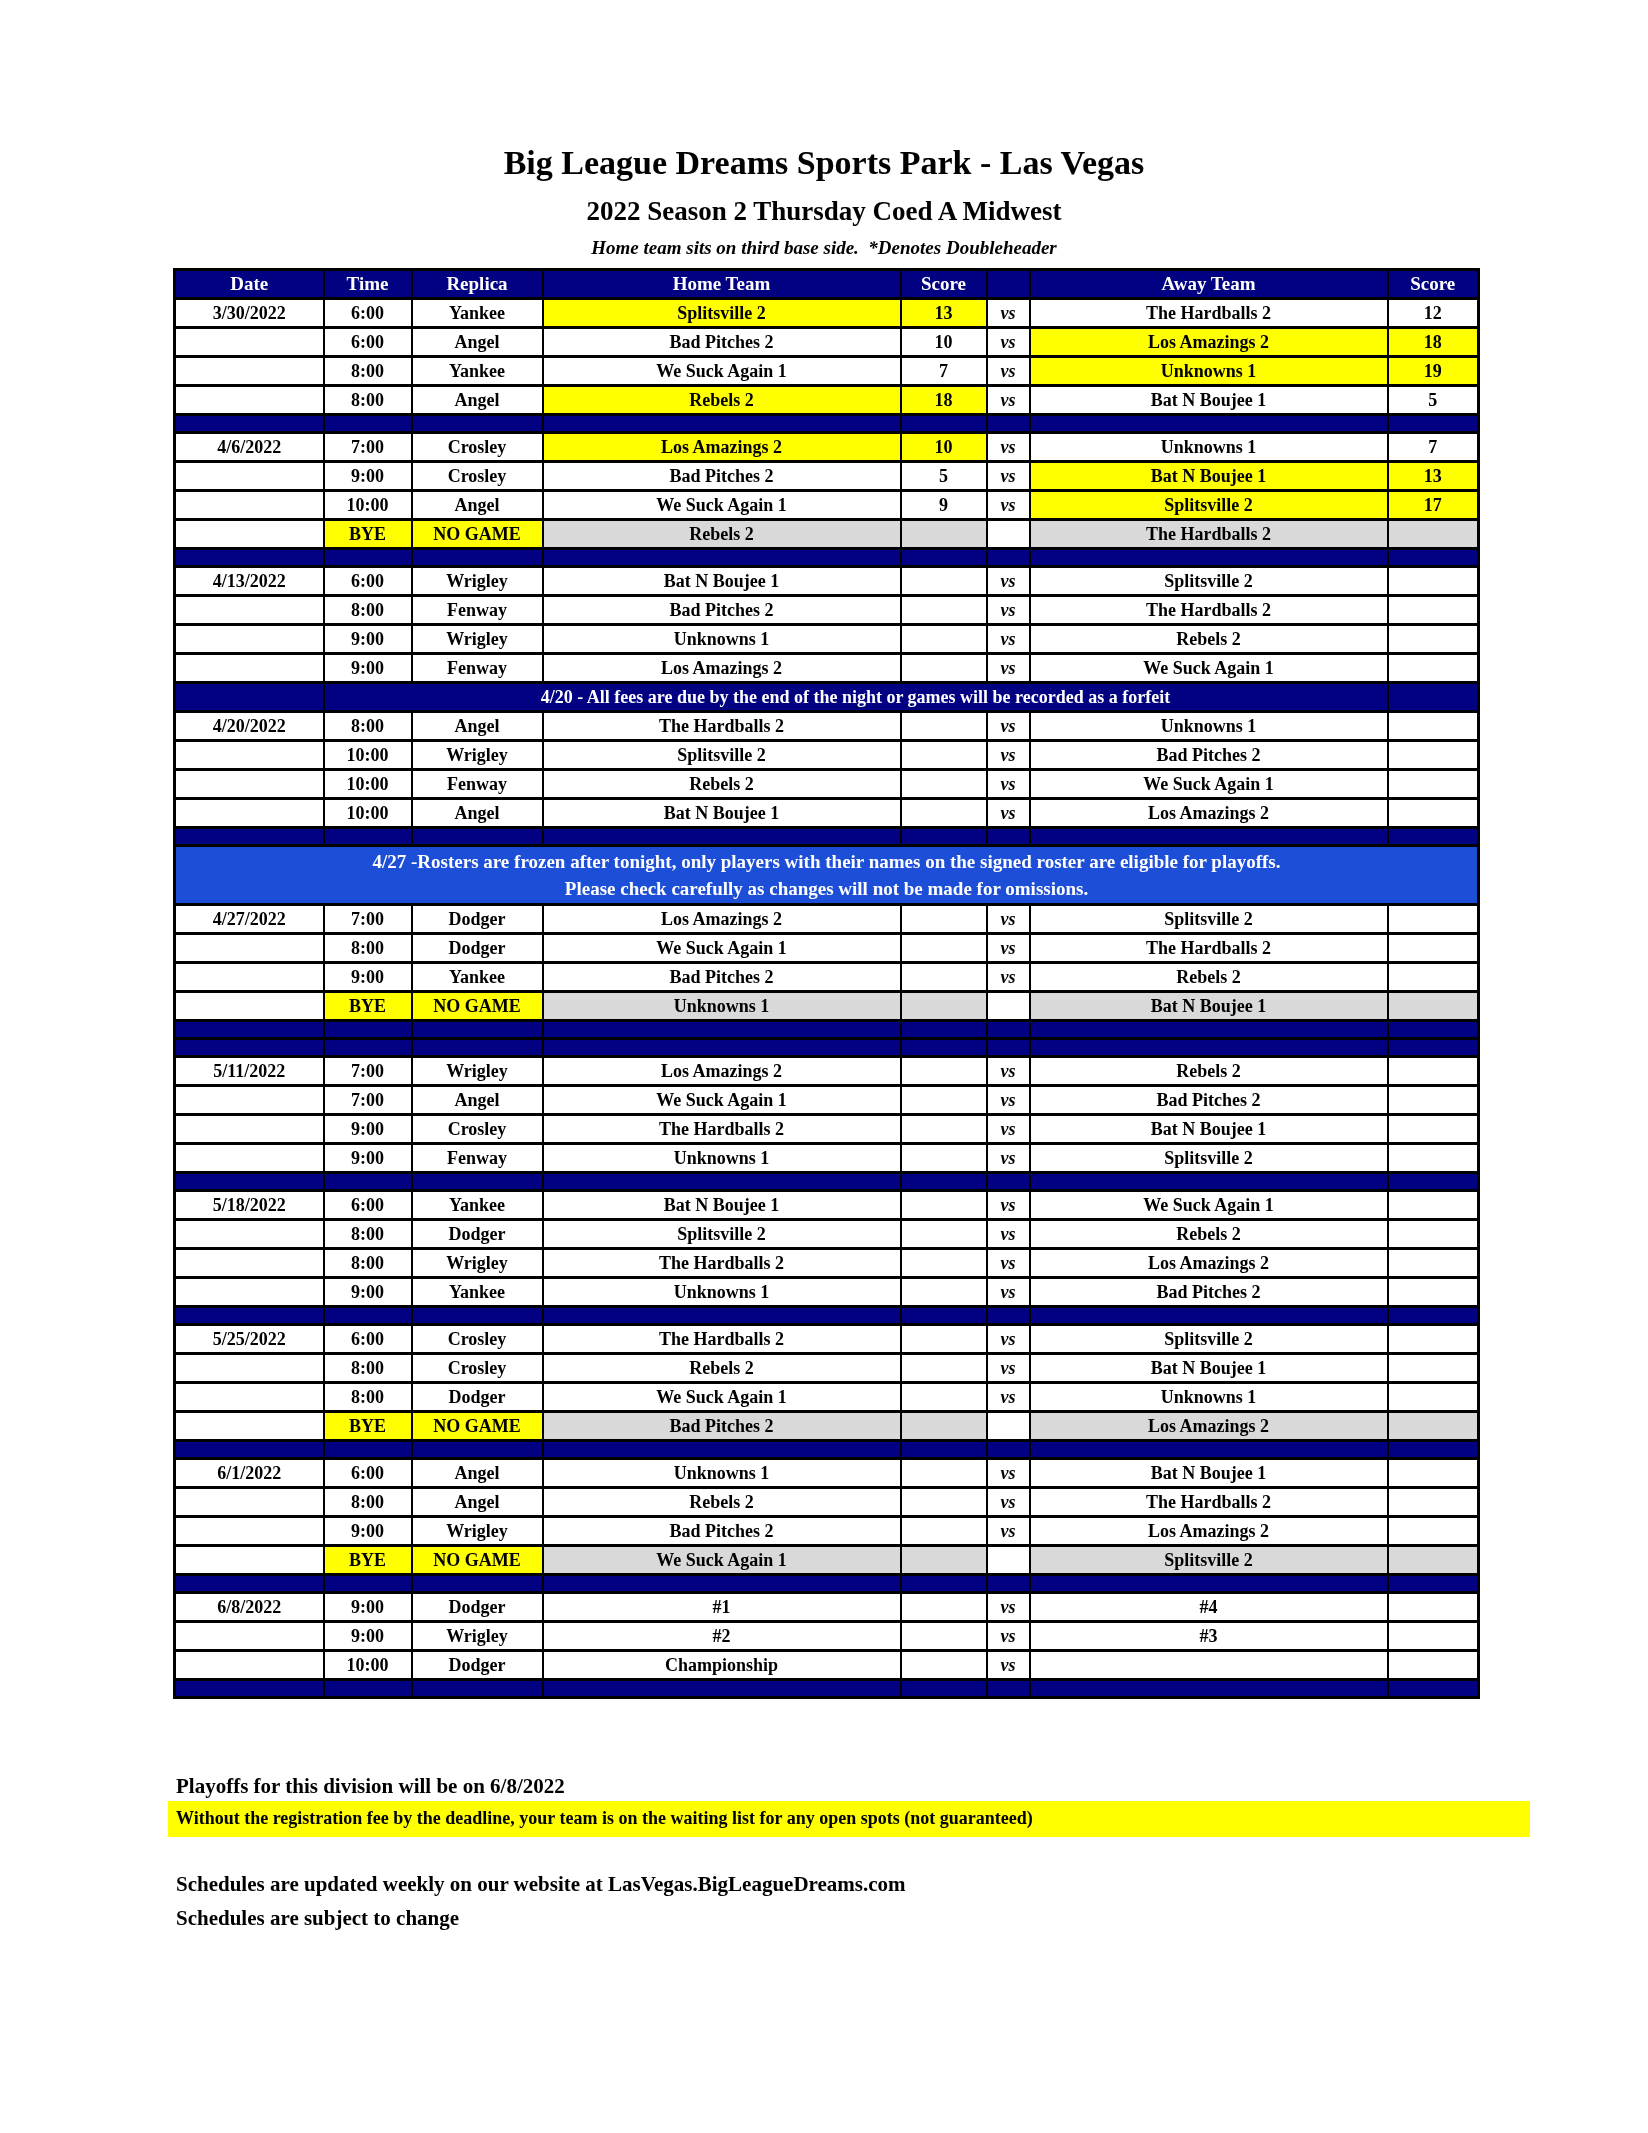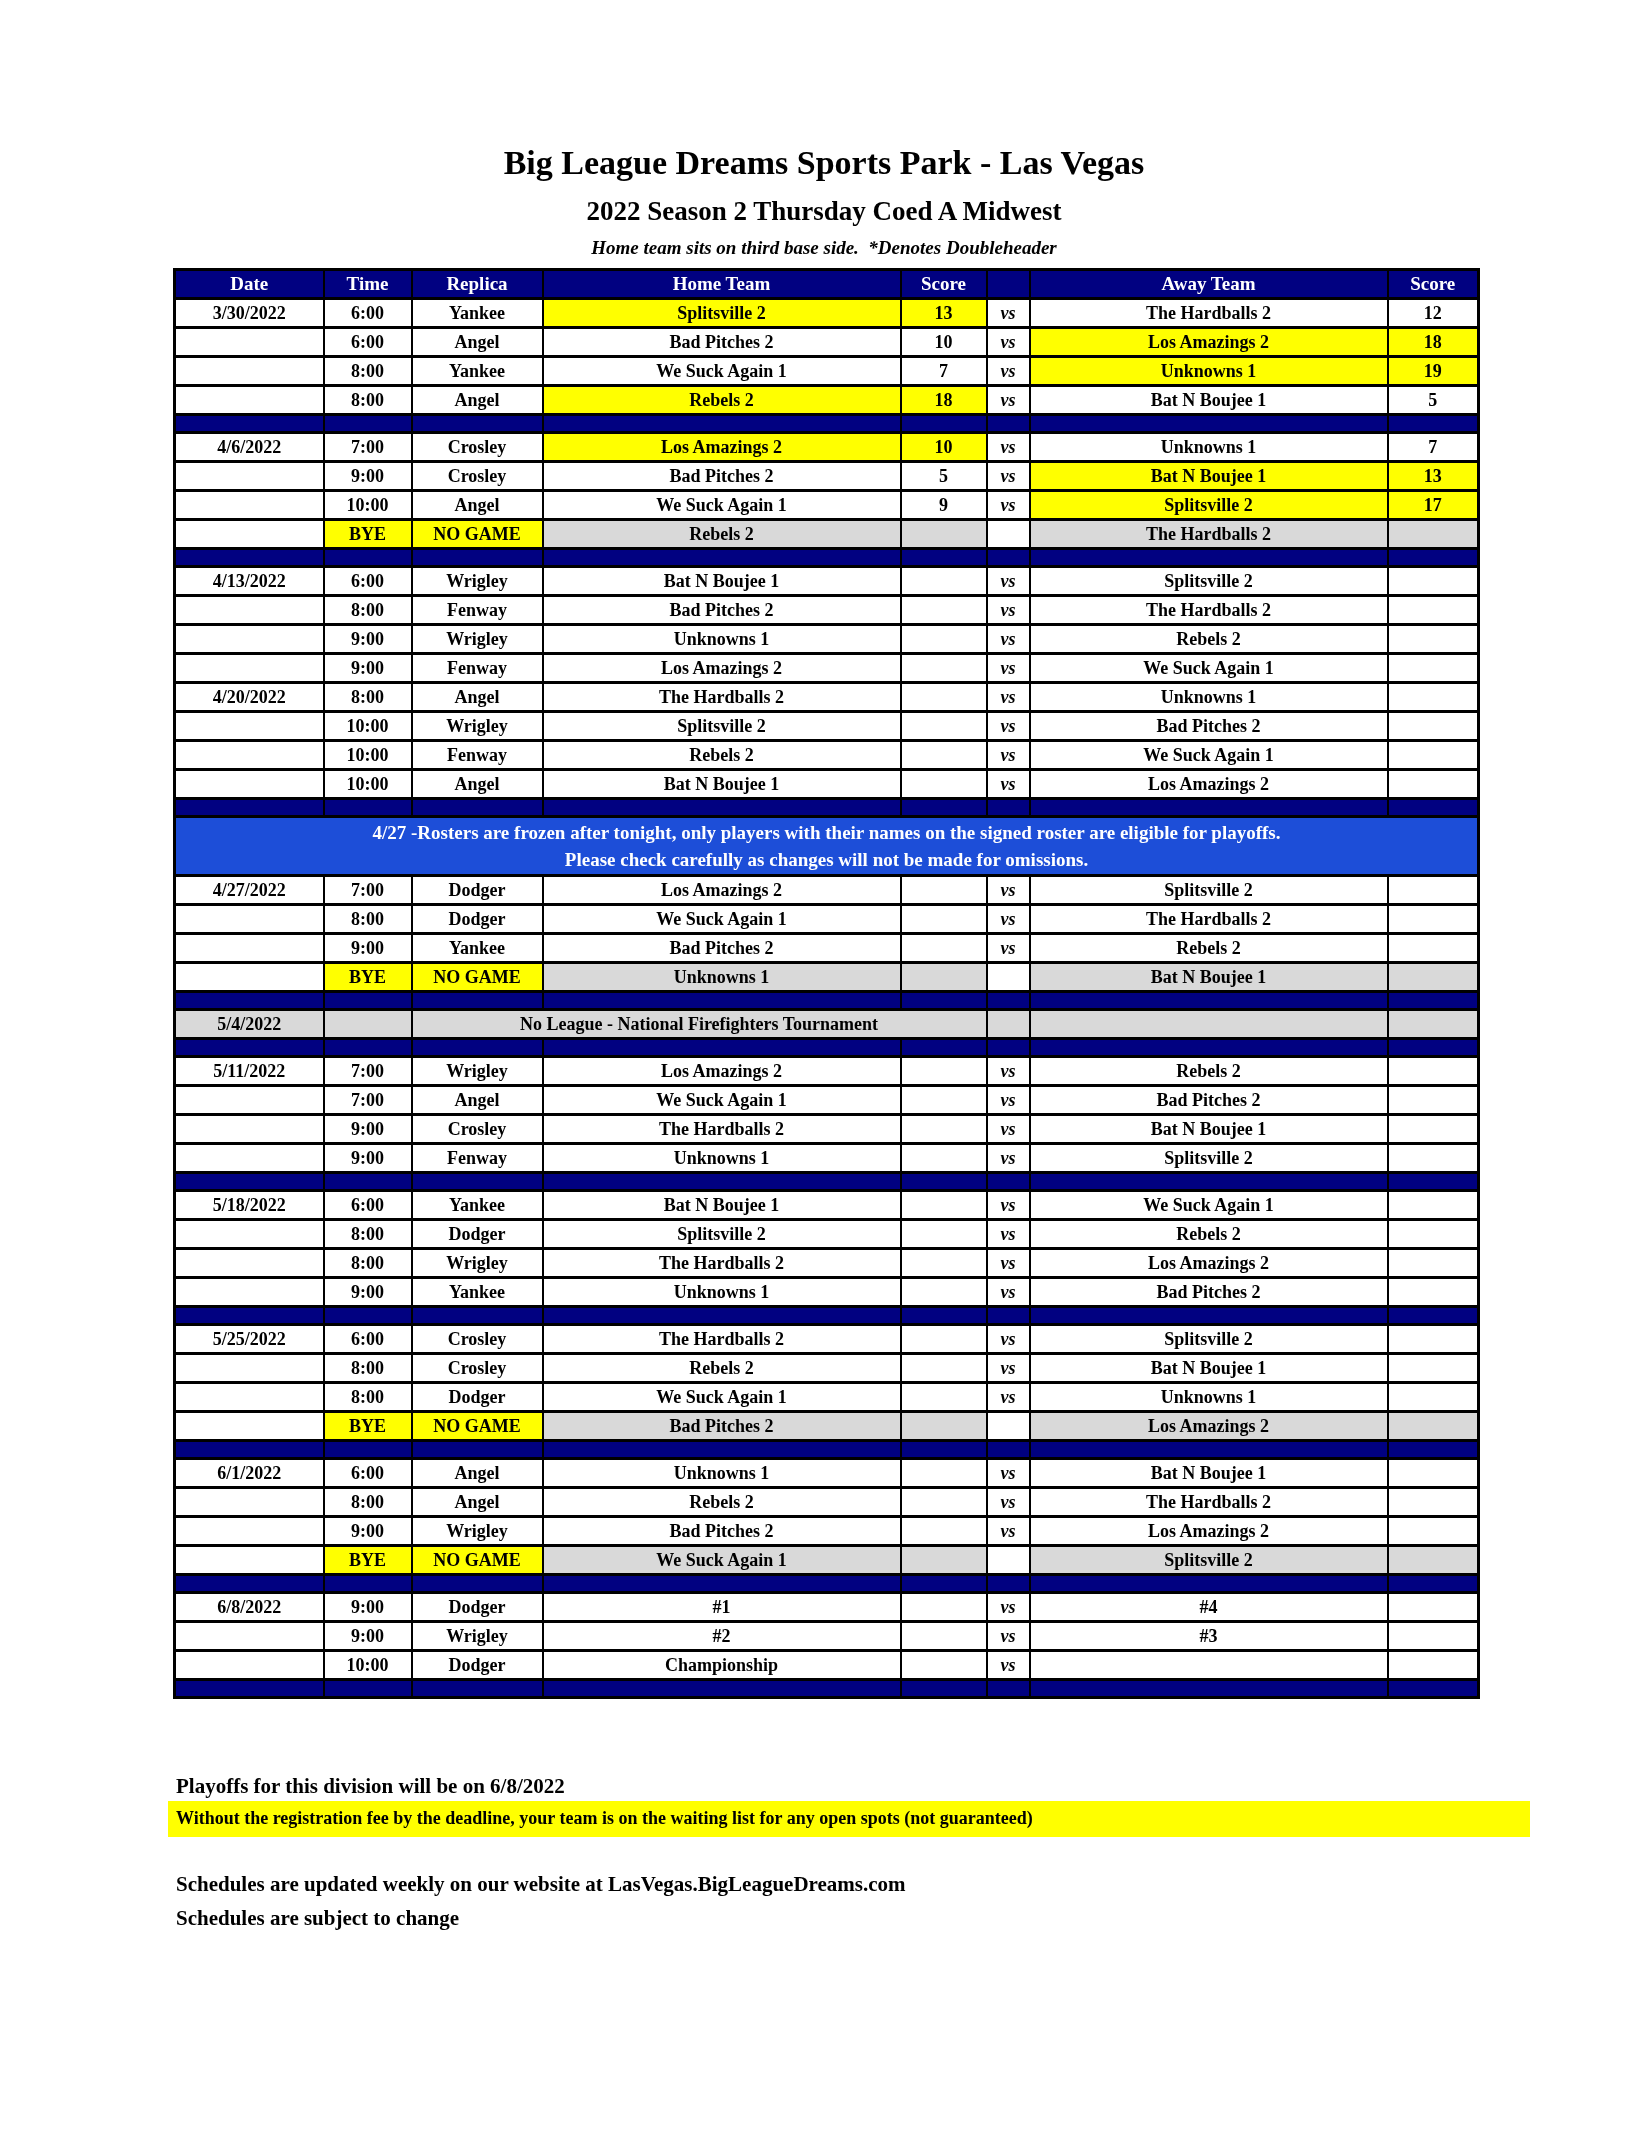--- a/index.html
+++ b/index.html
@@ -209,20 +209,25 @@
       <tr class="game-row">
         <td></td>
         <td>9:00</td>
         <td>Fenway</td>
         <td>Los Amazings 2</td>
         <td></td>
         <td class="vs-cell">vs</td>
         <td>We Suck Again 1</td>
         <td></td>
       </tr>
+      <tr class="banner-row">
+        <td></td>
+        <td class="banner-text" colspan="6">4/20 - All fees are due by the end of the night or games will be recorded as a forfeit</td>
+        <td></td>
+      </tr>
       <tr class="game-row">
         <td>4/20/2022</td>
         <td>8:00</td>
         <td>Angel</td>
         <td>The Hardballs 2</td>
         <td></td>
         <td class="vs-cell">vs</td>
         <td>Unknowns 1</td>
         <td></td>
       </tr>
@@ -314,28 +319,20 @@
       </tr>
       <tr class="sep-row">
         <td></td>
         <td></td>
         <td></td>
         <td></td>
         <td></td>
         <td></td>
         <td></td>
         <td></td>
-      </tr>
-      <tr class="game-row">
-        <td class="gray">5/4/2022</td>
-        <td class="gray"></td>
-        <td class="gray" colspan="3">No League - National Firefighters Tournament</td>
-        <td class="gray"></td>
-        <td class="gray"></td>
-        <td class="gray"></td>
       </tr>
       <tr class="sep-row">
         <td></td>
         <td></td>
         <td></td>
         <td></td>
         <td></td>
         <td></td>
         <td></td>
         <td></td>

